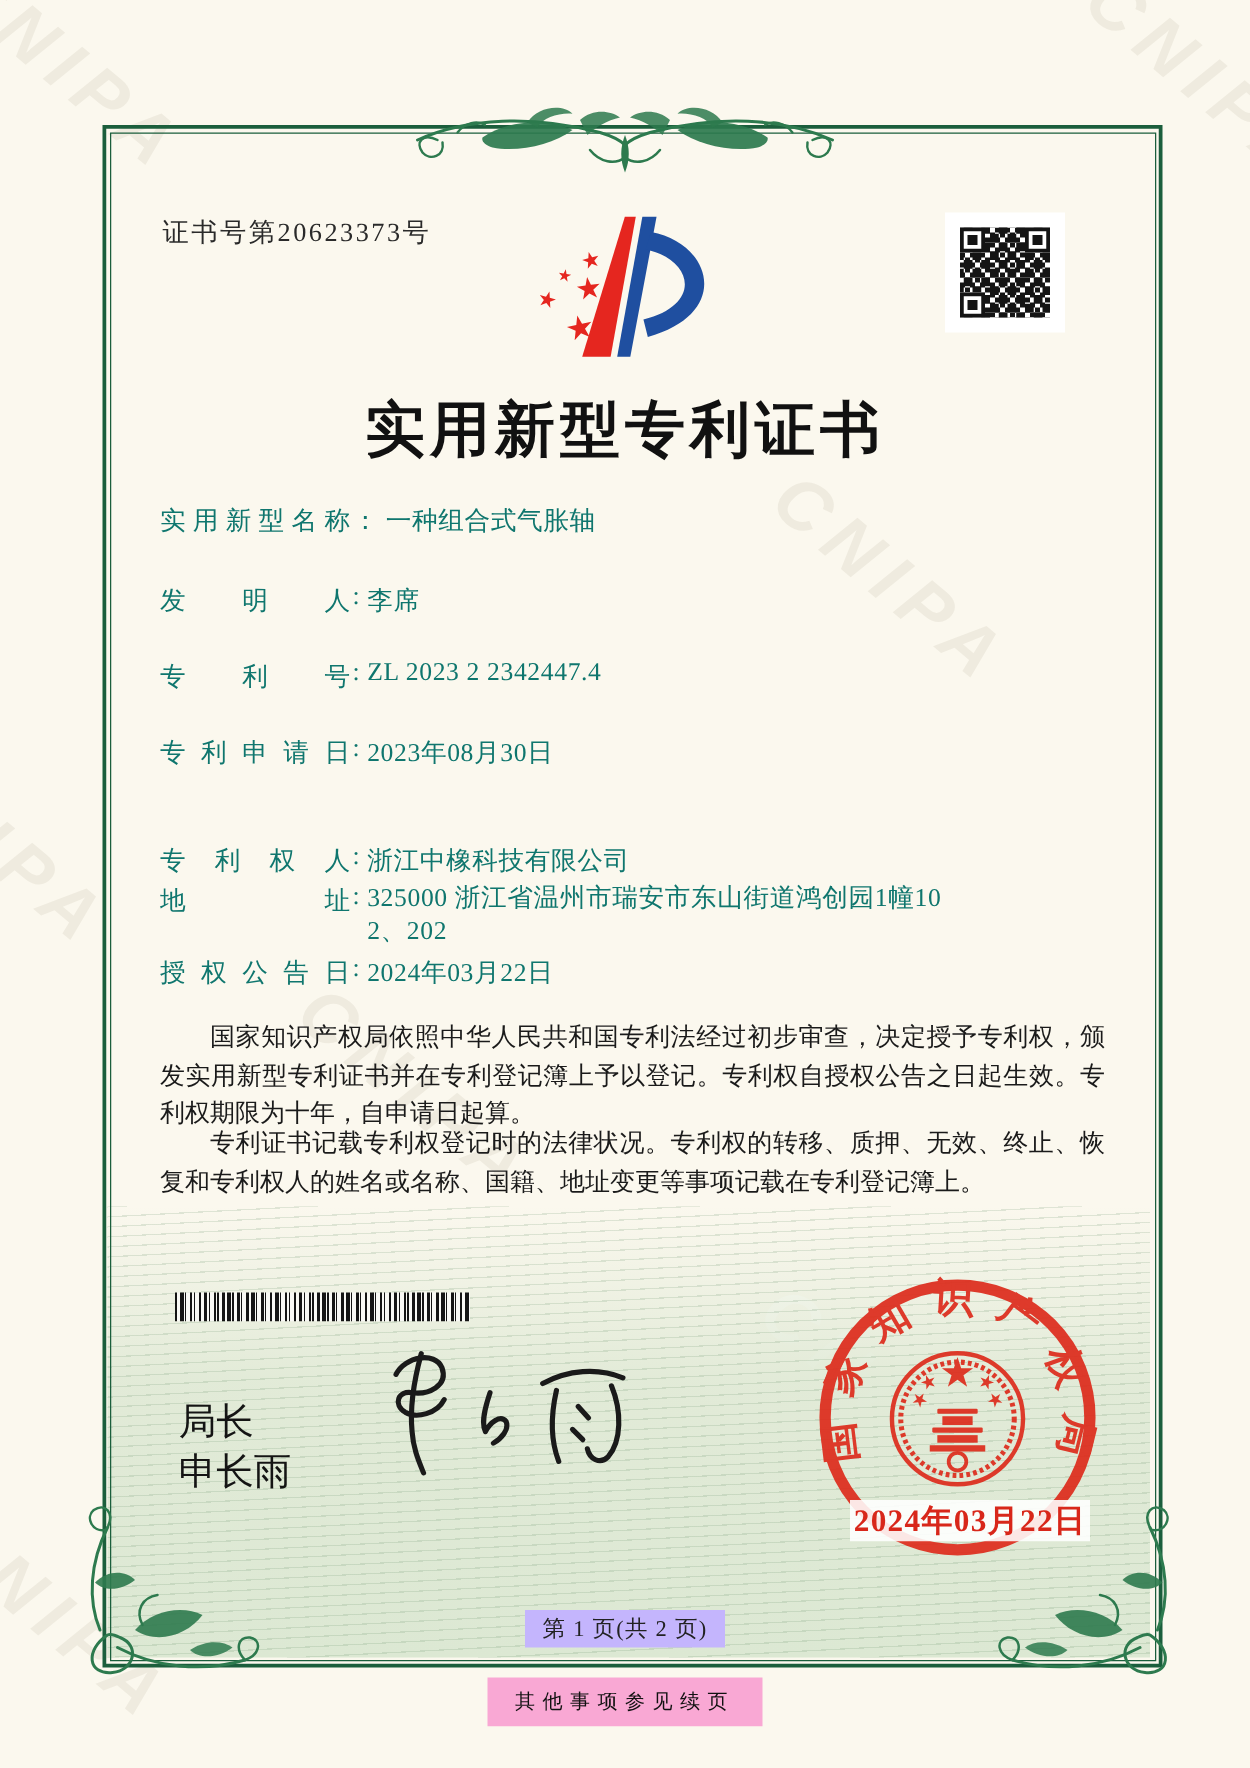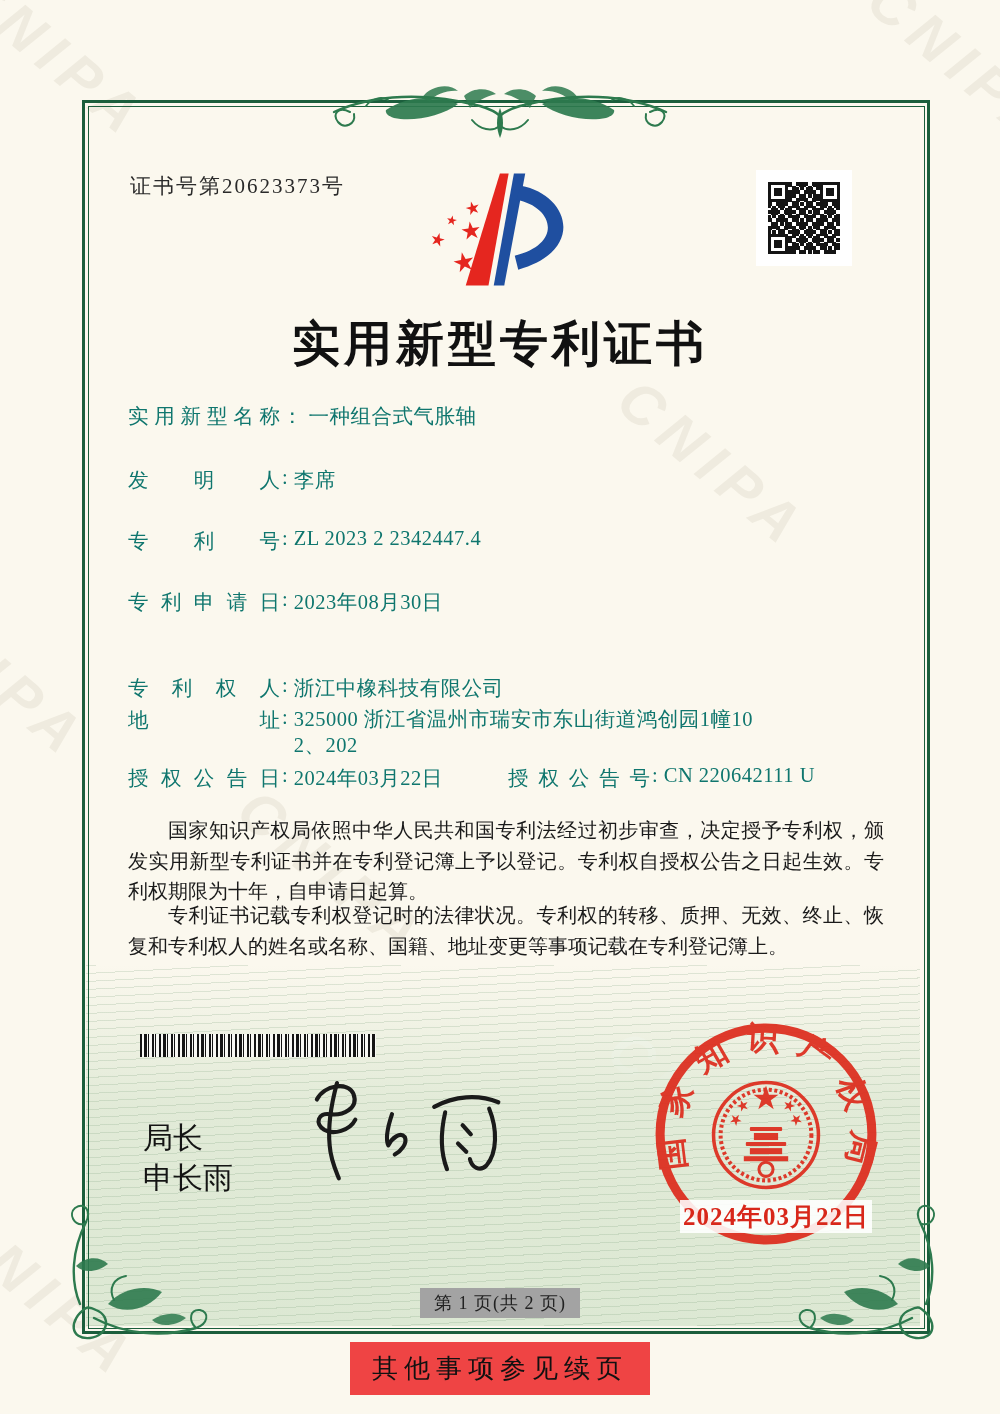--- a/index.html
+++ b/index.html
@@ -107,29 +107,29 @@
   .seal{position:absolute;left:650px;top:1018px;z-index:5;}
   .seal-date{
     position:absolute;left:680px;top:1200px;z-index:6;
     font-size:25px;font-weight:bold;color:#d8271a;
     background:rgba(255,255,255,0.88);padding:0 3px;letter-spacing:1px;
   }
   .page-no{
     position:absolute;left:0;top:1288px;width:1000px;text-align:center;z-index:6;
   }
   .page-no span{
-    display:inline-block;background:#a3a3a3;padding:3px 14px;
+    display:inline-block;background:#c4b5fd;padding:3px 14px;
     font-size:18px;color:#222;letter-spacing:1px;
   }
   .footnote{
     position:absolute;left:0;top:1342px;width:1000px;text-align:center;z-index:6;
   }
   .footnote span{
-    display:inline-block;background:#ef4444;padding:9px 22px;
-    font-size:26px;color:#111;letter-spacing:6px;
+    display:inline-block;background:#f9a8d4;padding:9px 22px;
+    font-size:16px;color:#111;letter-spacing:6px;
   }
 </style>
 </head>
 <body>
 
 <div class="wm wm1">CNIPA</div>
 <div class="wm wm2">CNIPA</div>
 <div class="wm wm3">CNIPA</div>
 <div class="wm wm4">CNIPA</div>
 <div class="wm wm5">CNIPA</div>
@@ -233,23 +233,20 @@
 </div>
 <div class="field row5">
   <span class="f-label">专利权人</span><span class="f-colon">:</span><span class="f-value">浙江中橡科技有限公司</span>
 </div>
 <div class="field row6">
   <span class="f-label">地址</span><span class="f-colon">:</span><span class="f-value addr">325000 浙江省温州市瑞安市东山街道鸿创园1幢102、202</span>
 </div>
 <div class="field row7">
   <span>
     <span class="f-label">授权公告日</span><span class="f-colon">:</span><span class="f-value">2024年03月22日</span>
-  </span>
-  <span class="g2">
-    <span class="f-label">授权公告号</span><span class="f-colon">:</span><span class="f-value">CN 220642111 U</span>
   </span>
 </div>
 
 <div class="para para1">国家知识产权局依照中华人民共和国专利法经过初步审查，决定授予专利权，颁发实用新型专利证书并在专利登记簿上予以登记。专利权自授权公告之日起生效。专利权期限为十年，自申请日起算。</div>
 <div class="para para2">专利证书记载专利权登记时的法律状况。专利权的转移、质押、无效、终止、恢复和专利权人的姓名或名称、国籍、地址变更等事项记载在专利登记簿上。</div>
 
 <div class="barcode"></div>
 
 <div class="signer">
   <div>局长</div>

